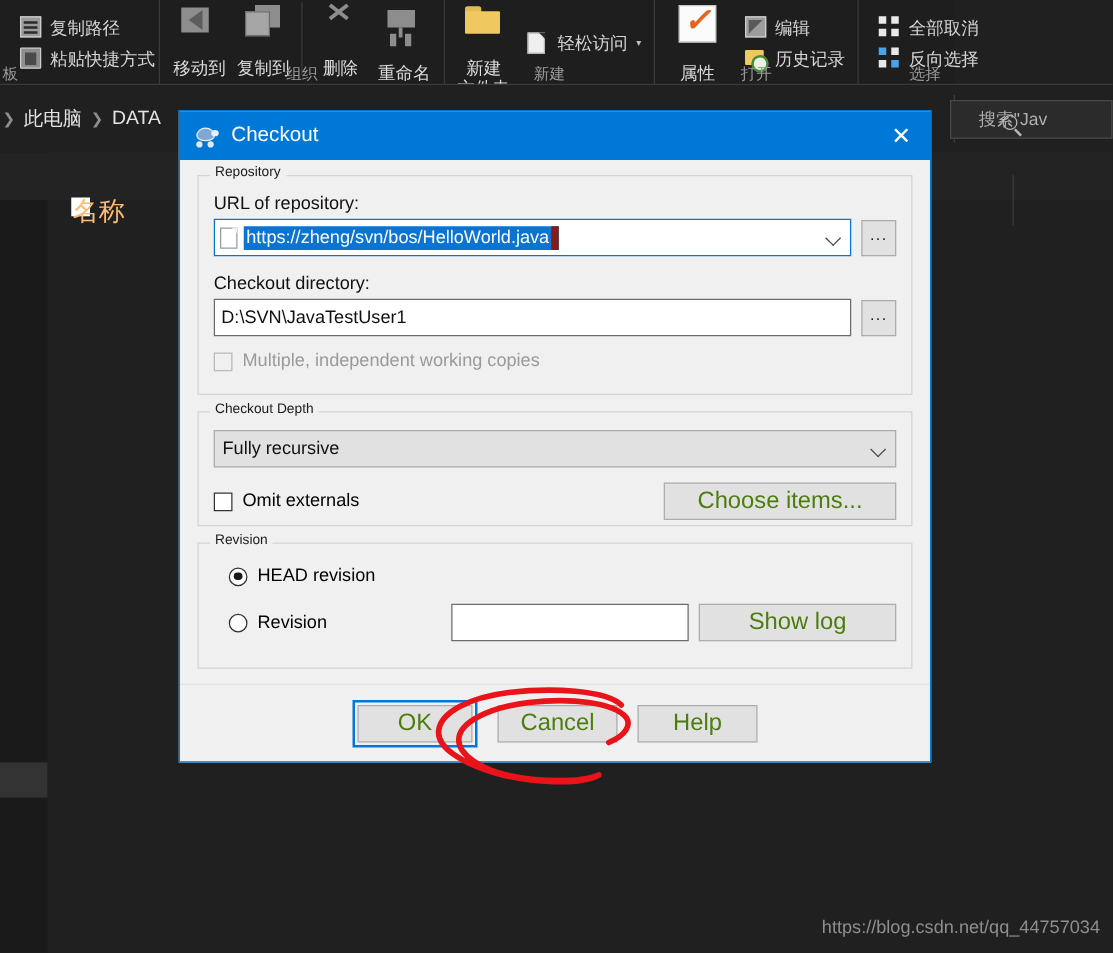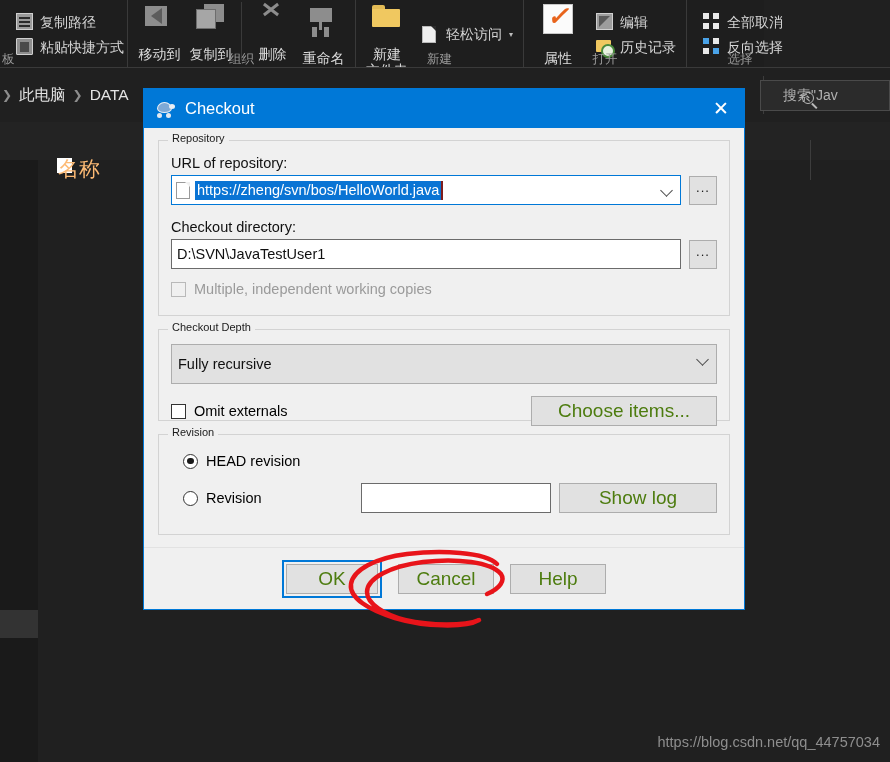--- a/index.html
+++ b/index.html
@@ -161,21 +161,21 @@
 
   .combo {
     position: relative; flex: 1 1 auto; height: 30px;
     background:#ffffff; border:1px solid #0078d7;
     display:flex; align-items:center; padding-left: 4px;
   }
   .combo .docico { width:14px;height:17px;background:#ffffff;border:1px solid #9a9a9a;flex:0 0 14px;margin-right:5px;position:relative;}
   .combo .docico::after{content:"";position:absolute;right:-1px;top:-1px;border-top:5px solid #f0f0f0;border-left:5px solid transparent;}
   .combo .sel {
     background:#0a74d4; color:#ffffff; font-size:14.5px; padding:1px 2px 2px 2px;
-    border-right: 2px solid #7f1d1d;
+    border-right: 6px solid #7f1d1d;
     white-space:nowrap;
   }
   .combo .arrow { position:absolute; right:9px; top:10px; width:9px;height:9px;
     border-right:1.6px solid #4a4a4a; border-bottom:1.6px solid #4a4a4a; transform:rotate(45deg); }
 
   .textbox {
     flex: 1 1 auto; height: 30px; background:#ffffff; border:1px solid #6b6b6b;
     display:flex; align-items:center; padding-left: 5px;
     font-size:14.5px; color:#101010;
   }
@@ -184,21 +184,21 @@
     display:flex;align-items:center;justify-content:center; font-size:13px; color:#1a1a1a;
     letter-spacing:1px; padding-bottom:6px;
   }
 
   .checkrow { display:flex; align-items:center; gap:8px; margin-top:12px; font-size:14.5px; }
   .cbox { width:15px;height:15px;background:#ffffff;border:1px solid #333333;flex:0 0 15px; }
   .cbox.disabled { background:#f0f0f0; border:1px solid #b9b9b9; }
   .dim { color:#9a9a9a; }
 
   .select {
-    position:relative; width:100%; height:40px; background:#e1e1e1; border:1px solid #adadad;
+    position:relative; width:100%; height:30px; background:#e1e1e1; border:1px solid #adadad;
     display:flex;align-items:center; padding-left:6px; font-size:14.5px; color:#101010;
   }
   .select .arrow { position:absolute; right:9px; top:10px; width:9px;height:9px;
     border-right:1.6px solid #4a4a4a; border-bottom:1.6px solid #4a4a4a; transform:rotate(45deg); }
 
   .btn {
     background:#e1e1e1; border:1px solid #adadad; height:30px;
     display:flex;align-items:center;justify-content:center;
     font-size:19px; color:#4d7c0f;
   }

